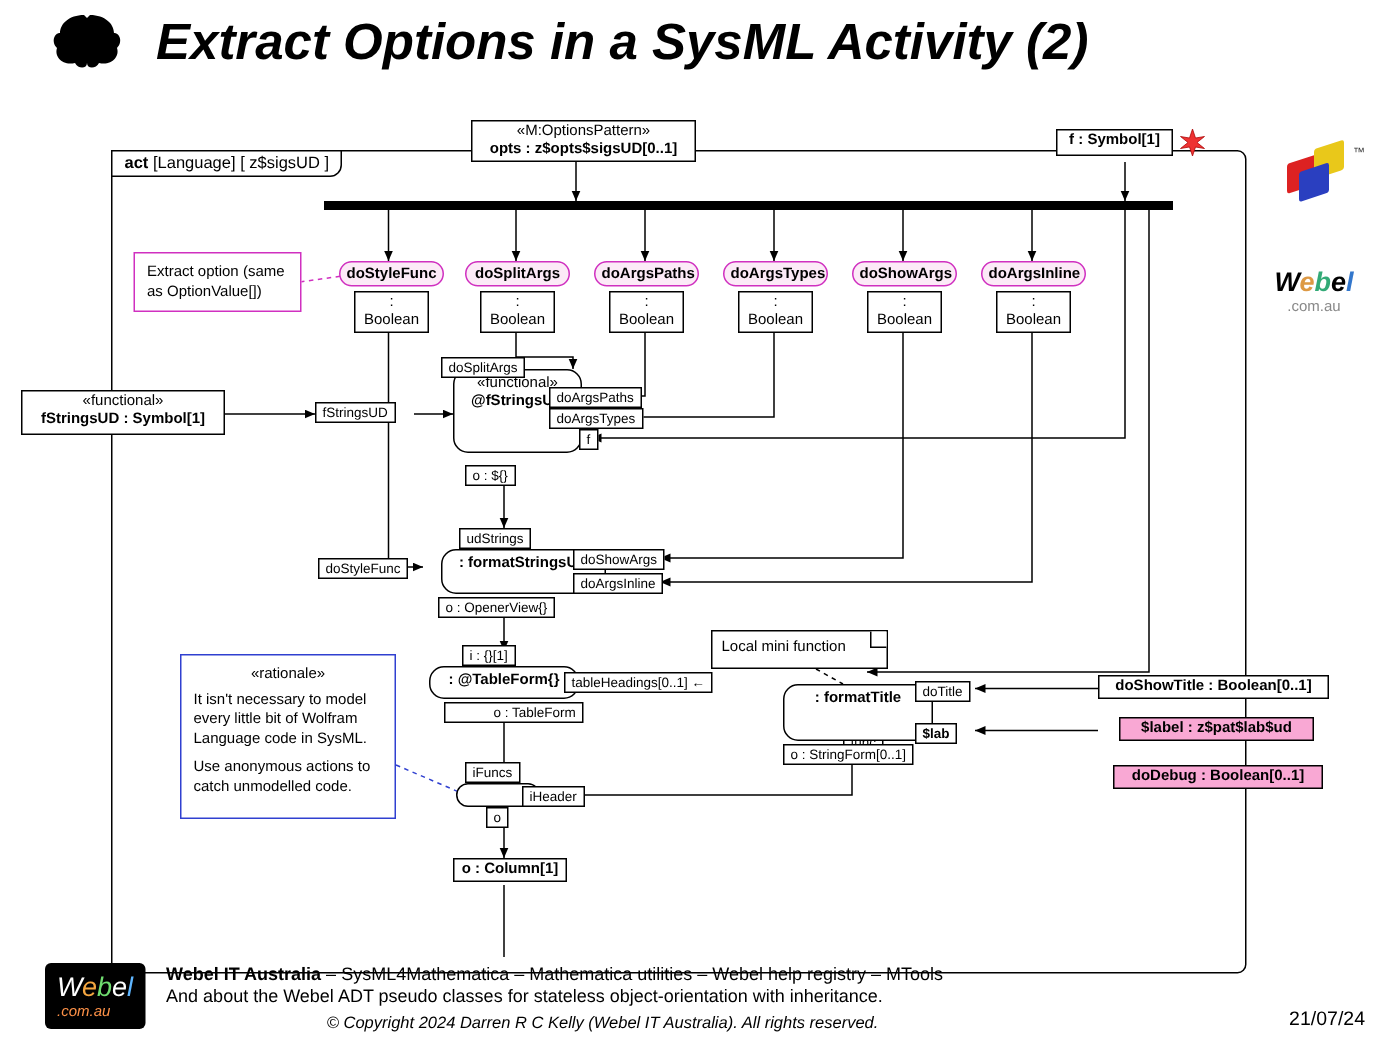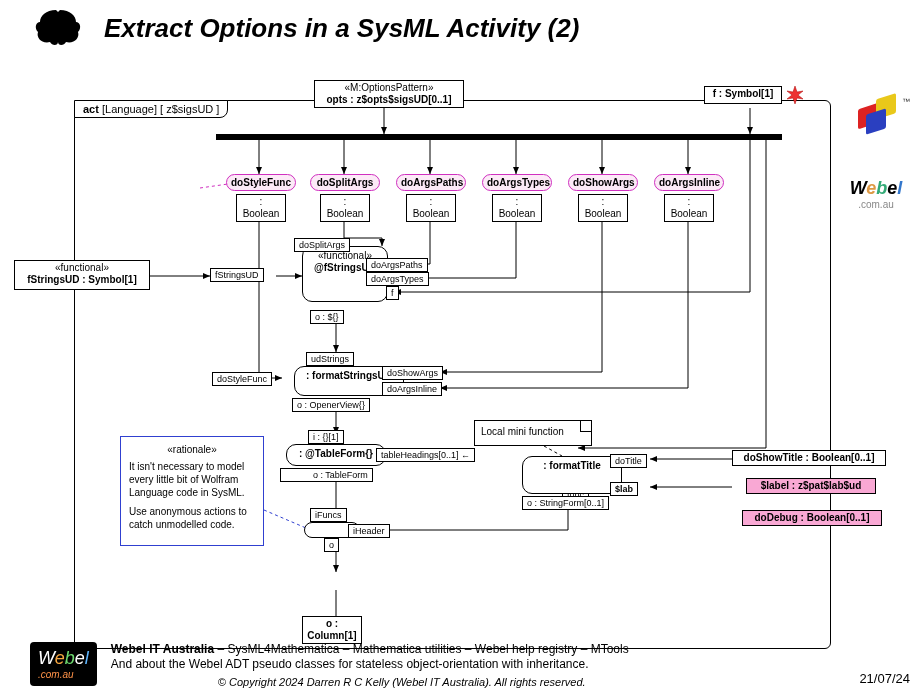--- a/index.html
+++ b/index.html
@@ -18,21 +18,21 @@
     padding: 8px 30px 4px 30px;
   }
   .brain {
     width: 56px;
     height: 40px;
     position: relative;
     margin-right: 18px;
   }
   .brain svg { width: 56px; height: 40px; }
   .title {
-    font-size: 26px;
+    font-size: 34px;
     font-weight: 700;
     font-style: italic;
     color: #000;
   }
   .canvas {
     position: absolute;
     left: 14px;
     top: 78px;
     width: 892px;
     height: 555px;
@@ -324,20 +324,21 @@
 
   <div class="pill" style="left:468px;top:96px;width:70px;">doArgsTypes</div>
   <div class="box" style="left:478px;top:116px;width:50px;">: Boolean</div>
 
   <div class="pill" style="left:554px;top:96px;width:70px;">doShowArgs</div>
   <div class="box" style="left:564px;top:116px;width:50px;">: Boolean</div>
 
   <div class="pill" style="left:640px;top:96px;width:70px;">doArgsInline</div>
   <div class="box" style="left:650px;top:116px;width:50px;">: Boolean</div>
 
+  <div class="note note-pink" style="left:75px;top:90px;width:112px;">Extract option (same as OptionValue[])</div>
 
   <div class="box" style="left:0px;top:182px;width:136px;height:30px;">
     <div>«functional»</div>
     <b>fStringsUD : Symbol[1]</b>
   </div>
 
   <div class="pinlabel" style="left:196px;top:190px;">fStringsUD</div>
 
   <div class="round-action" style="left:288px;top:168px;width:86px;height:56px;">
     <div>«functional»</div>
@@ -357,38 +358,38 @@
   <div class="pinlabel" style="left:198px;top:294px;">doStyleFunc</div>
   <div class="pinlabel" style="left:368px;top:288px;">doShowArgs</div>
   <div class="pinlabel" style="left:368px;top:304px;">doArgsInline</div>
   <div class="pinlabel" style="left:278px;top:320px;">o : OpenerView{}</div>
 
   <div class="pinlabel" style="left:294px;top:352px;">i : {}[1]</div>
   <div class="round-action" style="left:272px;top:366px;width:100px;height:22px;">
     <b>: @TableForm{}</b>
   </div>
   <div class="pinlabel shaded" style="left:362px;top:370px;">tableHeadings[0..1] ←</div>
-  <div class="pinlabel" style="left:266px;top:390px;padding-left:32px;">o : TableForm</div>
+  <div class="pinlabel" style="left:282px;top:390px;padding-left:32px;">o : TableForm</div>
 
   <div class="note note-plain note-corner" style="left:460px;top:342px;width:118px;height:26px;padding:4px 6px;">Local mini function</div>
 
   <div class="pinlabel" style="left:548px;top:364px;margin-top:46px;">func</div>
   <div class="round-action" style="left:508px;top:378px;width:100px;height:38px;">
     <b>: formatTitle</b>
   </div>
   <div class="pinlabel" style="left:596px;top:376px;">doTitle</div>
   <div class="pinlabel" style="left:596px;top:404px;font-weight:bold;">$lab</div>
   <div class="pinlabel" style="left:508px;top:418px;">o : StringForm[0..1]</div>
 
   <div class="pinlabel" style="left:296px;top:430px;">iFuncs</div>
   <div class="small-round" style="left:290px;top:444px;width:56px;height:16px;"></div>
   <div class="pinlabel" style="left:334px;top:446px;">iHeader</div>
   <div class="pinlabel" style="left:310px;top:460px;">o</div>
 
-  <div class="box" style="left:288px;top:494px;width:60px;margin-top:44px;"><b>o : Column[1]</b></div>
+  <div class="box" style="left:288px;top:494px;width:76px;"><b>o : Column[1]</b></div>
 
   <div class="note note-blue" style="left:106px;top:358px;width:144px;height:110px;">
     <div style="text-align:center">«rationale»</div>
     <div style="margin-top:4px">It isn't necessary to model every little bit of Wolfram Language code in SysML.</div>
     <div style="margin-top:6px">Use anonymous actions to catch unmodelled code.</div>
   </div>
 
   <div class="box" style="left:718px;top:372px;width:154px;"><b>doShowTitle : Boolean[0..1]</b></div>
   <div class="box shaded" style="left:732px;top:400px;width:130px;"><b>$label : z$pat$lab$ud</b></div>
   <div class="box shaded" style="left:728px;top:432px;width:140px;"><b>doDebug : Boolean[0..1]</b></div>

